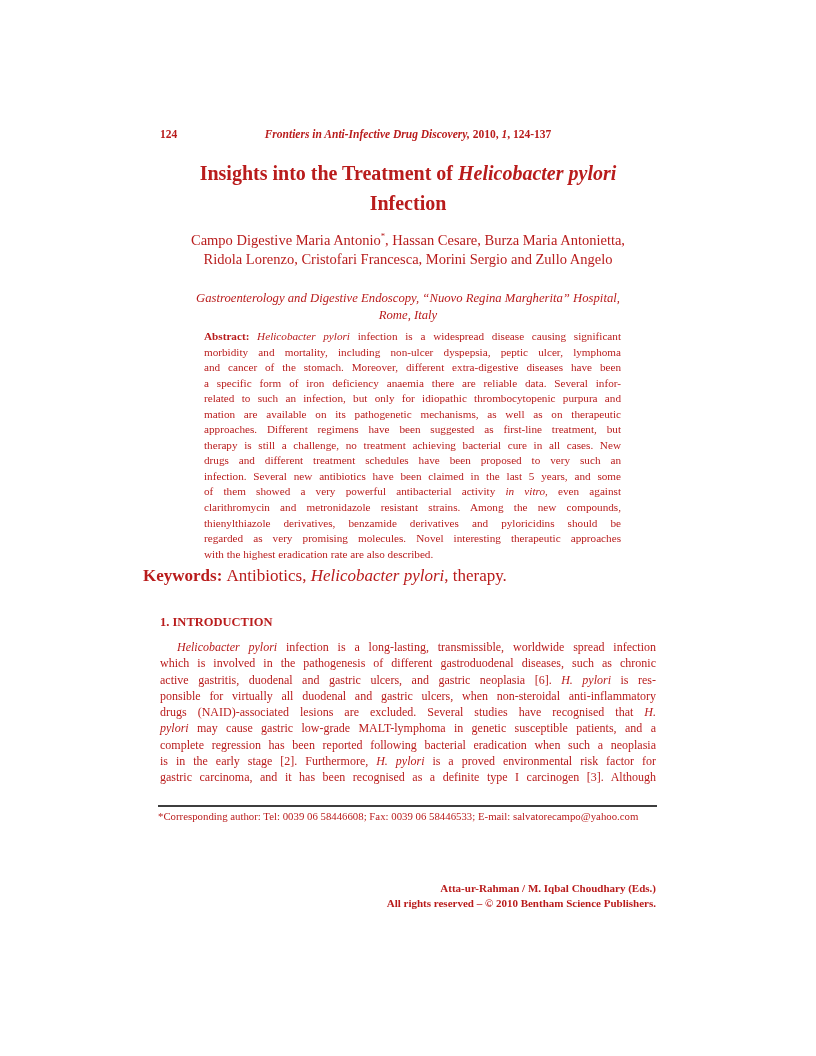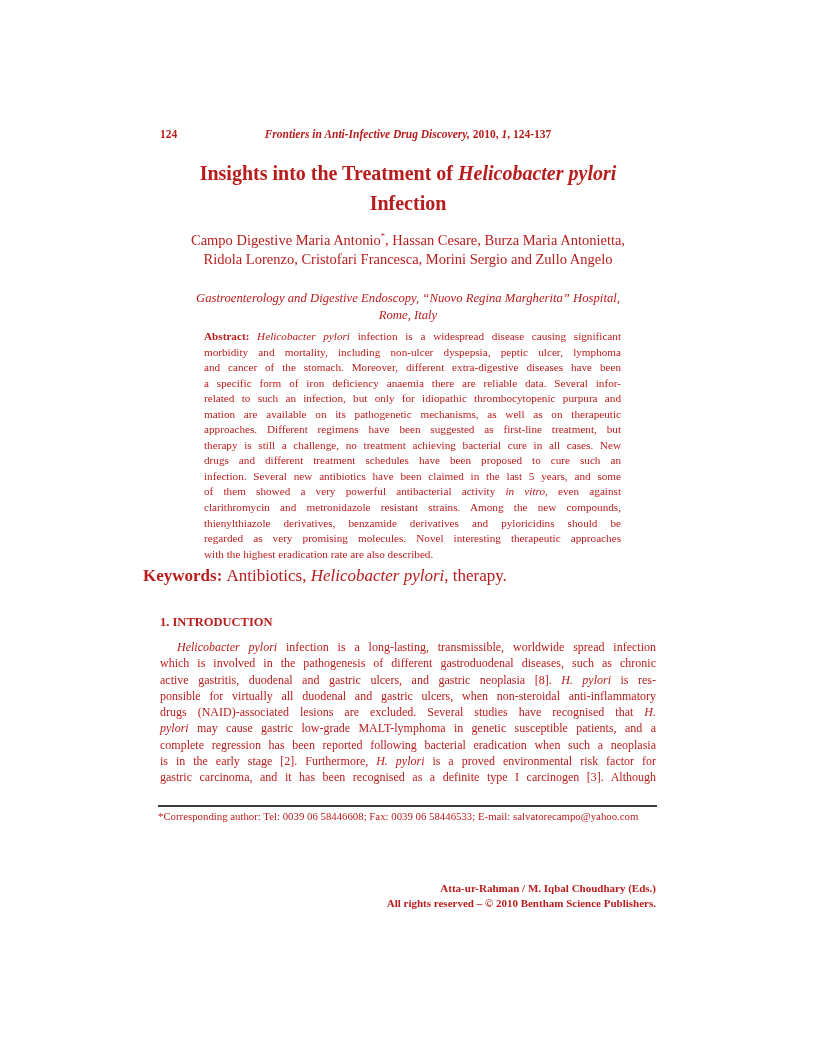--- a/index.html
+++ b/index.html
@@ -77,37 +77,37 @@
 
   <div class="abs abstract">
       <div class="tline just"><span class="seg bd">Abstract: </span><span class="seg it">Helicobacter pylori</span><span class="seg"> infection is a widespread disease causing significant</span></div>
       <div class="tline just"><span class="seg">morbidity and mortality, including non-ulcer dyspepsia, peptic ulcer, lymphoma</span></div>
       <div class="tline just"><span class="seg">and cancer of the stomach. Moreover, different extra-digestive diseases have been</span></div>
       <div class="tline just"><span class="seg">a specific form of iron deficiency anaemia there are reliable data. Several infor-</span></div>
       <div class="tline just"><span class="seg">related to such an infection, but only for idiopathic thrombocytopenic purpura and</span></div>
       <div class="tline just"><span class="seg">mation are available on its pathogenetic mechanisms, as well as on therapeutic</span></div>
       <div class="tline just"><span class="seg">approaches. Different regimens have been suggested as first-line treatment, but</span></div>
       <div class="tline just"><span class="seg">therapy is still a challenge, no treatment achieving bacterial cure in all cases. New</span></div>
-      <div class="tline just"><span class="seg">drugs and different treatment schedules have been proposed to cure such an</span></div>
+      <div class="tline just"><span class="seg">drugs and different treatment schedules have been proposed to very such an</span></div>
       <div class="tline just"><span class="seg">infection. Several new antibiotics have been claimed in the last 5 years, and some</span></div>
       <div class="tline just"><span class="seg">of them showed a very powerful antibacterial activity </span><span class="seg it">in vitro</span><span class="seg">, even against</span></div>
       <div class="tline just"><span class="seg">clarithromycin and metronidazole resistant strains. Among the new compounds,</span></div>
       <div class="tline just"><span class="seg">thienylthiazole derivatives, benzamide derivatives and pyloricidins should be</span></div>
       <div class="tline just"><span class="seg">regarded as very promising molecules. Novel interesting therapeutic approaches</span></div>
       <div class="tline"><span class="seg">with the highest eradication rate are also described.</span></div>
     </div>
 
   <div class="abs keywords"><span class="seg bd">Keywords: </span><span class="seg">Antibiotics, </span><span class="seg it">Helicobacter pylori</span><span class="seg">, therapy.</span></div>
 
   <div class="abs intro-heading bd">1. INTRODUCTION</div>
 
   <div class="abs intro">
       <div class="tline just indent"><span class="seg it">Helicobacter pylori</span><span class="seg"> infection is a long-lasting, transmissible, worldwide spread infection</span></div>
       <div class="tline just"><span class="seg">which is involved in the pathogenesis of different gastroduodenal diseases, such as chronic</span></div>
-      <div class="tline just"><span class="seg">active gastritis, duodenal and gastric ulcers, and gastric neoplasia [8]. </span><span class="seg it">H. pylori</span><span class="seg"> is res-</span></div>
+      <div class="tline just"><span class="seg">active gastritis, duodenal and gastric ulcers, and gastric neoplasia [6]. </span><span class="seg it">H. pylori</span><span class="seg"> is res-</span></div>
       <div class="tline just"><span class="seg">ponsible for virtually all duodenal and gastric ulcers, when non-steroidal anti-inflammatory</span></div>
       <div class="tline just"><span class="seg">drugs (NAID)-associated lesions are excluded. Several studies have recognised that </span><span class="seg it">H.</span></div>
       <div class="tline just"><span class="seg it">pylori</span><span class="seg"> may cause gastric low-grade MALT-lymphoma in genetic susceptible patients, and a</span></div>
       <div class="tline just"><span class="seg">complete regression has been reported following bacterial eradication when such a neoplasia</span></div>
       <div class="tline just"><span class="seg">is in the early stage [2]. Furthermore, </span><span class="seg it">H. pylori</span><span class="seg"> is a proved environmental risk factor for</span></div>
       <div class="tline just"><span class="seg">gastric carcinoma, and it has been recognised as a definite type I carcinogen [3]. Although</span></div>
     </div>
 
   <div class="abs footnote-rule" style="background: rgb(61, 61, 61);"></div>
 

